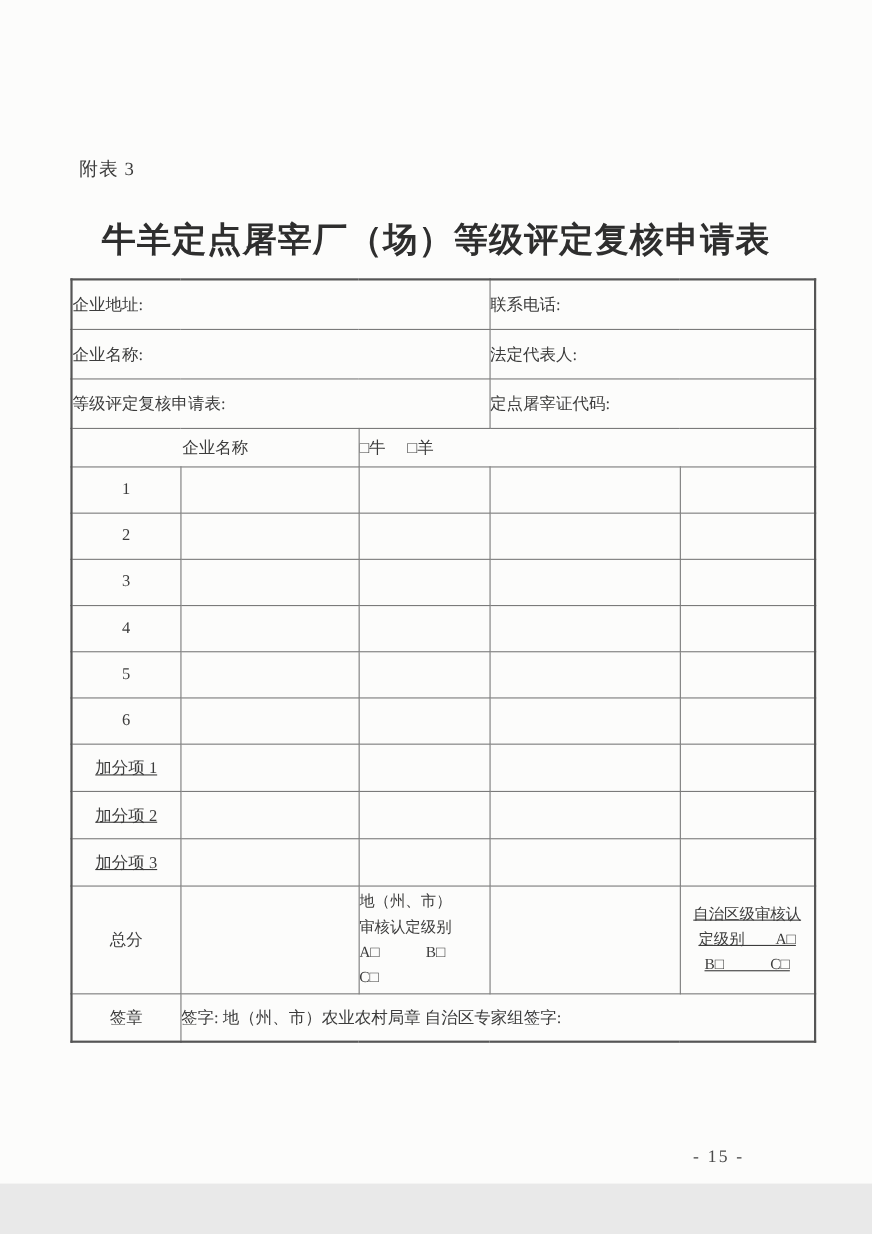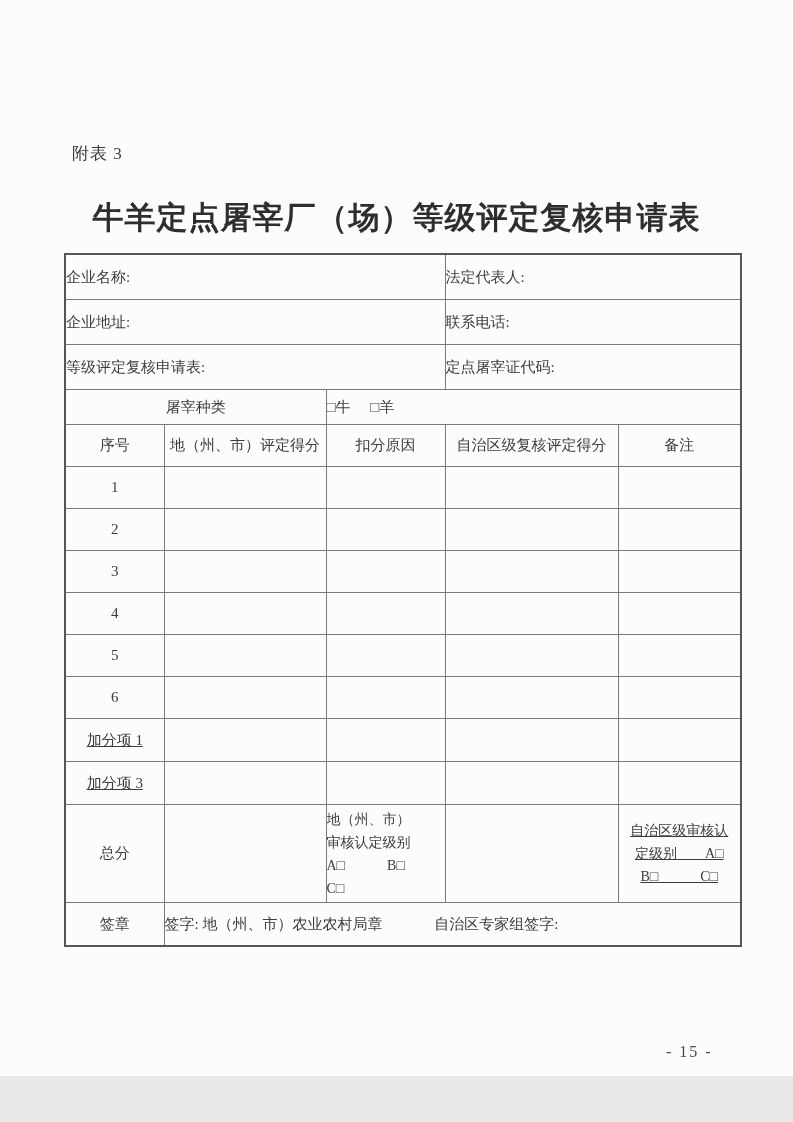--- a/index.html
+++ b/index.html
@@ -67,24 +67,24 @@
   }
   .multiline-center {
     padding: 4px 2px;
     font-size: 14px;
     line-height: 23px;
     text-align: center;
     vertical-align: middle;
     text-decoration: underline;
   }
   .sign-content { padding-left: 10px; }
-  .sign-content .right-part { margin-left: 48px; }
+  .sign-content .right-part { }
   .page-number {
     position: absolute;
-    left: 666px; top: 1043px;
+    left: 630px; top: 1043px;
     font-size: 16px;
     color: #4a4a4a;
     white-space: pre;
     letter-spacing: 2px;
   }
 </style>
 </head>
 <body>
 
 <div class="page">
@@ -97,47 +97,40 @@
     <colgroup>
       <col style="width:99px">
         <col style="width:162px">
         <col style="width:119px">
         <col style="width:173px">
         <col style="width:123px">
     </colgroup>
 
     <tbody>
         <tr class="info-row">
+      <td colspan="3" class="lbl-left">企业地址:</td>
+      <td colspan="2" class="lbl-left">联系电话:</td>
+    </tr>
+    <tr class="info-row">
       <td colspan="3" class="lbl-left">企业名称:</td>
       <td colspan="2" class="lbl-left">法定代表人:</td>
-    </tr>
-    <tr class="info-row">
-      <td colspan="3" class="lbl-left">企业地址:</td>
-      <td colspan="2" class="lbl-left">联系电话:</td>
     </tr>
     <tr class="info-row">
       <td colspan="3" class="lbl-left">等级评定复核申请表:</td>
       <td colspan="2" class="lbl-left">定点屠宰证代码:</td>
     </tr>
 
     <tr class="type-row">
-      <td colspan="2" class="center">屠宰种类</td>
+      <td colspan="2" class="center">企业名称</td>
       <td colspan="3" class="options-cell">
         <span class="opt">□牛</span>
         <span class="opt">□羊</span>
       </td>
     </tr>
 
-    <tr class="head-row">
-      <td>序号</td>
-      <td>地（州、市）评定得分</td>
-      <td>扣分原因</td>
-      <td>自治区级复核评定得分</td>
-      <td>备注</td>
-    </tr>
 
     <tr class="score-row">
       <td class="center">1</td>
       <td></td>
           <td></td>
           <td></td>
           <td></td>
     </tr>
     <tr class="score-row">
       <td class="center">2</td>
@@ -170,20 +163,27 @@
     <tr class="score-row">
       <td class="center">6</td>
       <td></td>
           <td></td>
           <td></td>
           <td></td>
     </tr>
 
     <tr class="bonus-row">
       <td class="center">加分项 1</td>
+      <td></td>
+          <td></td>
+          <td></td>
+          <td></td>
+    </tr>
+    <tr class="bonus-row">
+      <td class="center">加分项 2</td>
       <td></td>
           <td></td>
           <td></td>
           <td></td>
     </tr>
     <tr class="bonus-row">
       <td class="center">加分项 3</td>
       <td></td>
           <td></td>
           <td></td>

